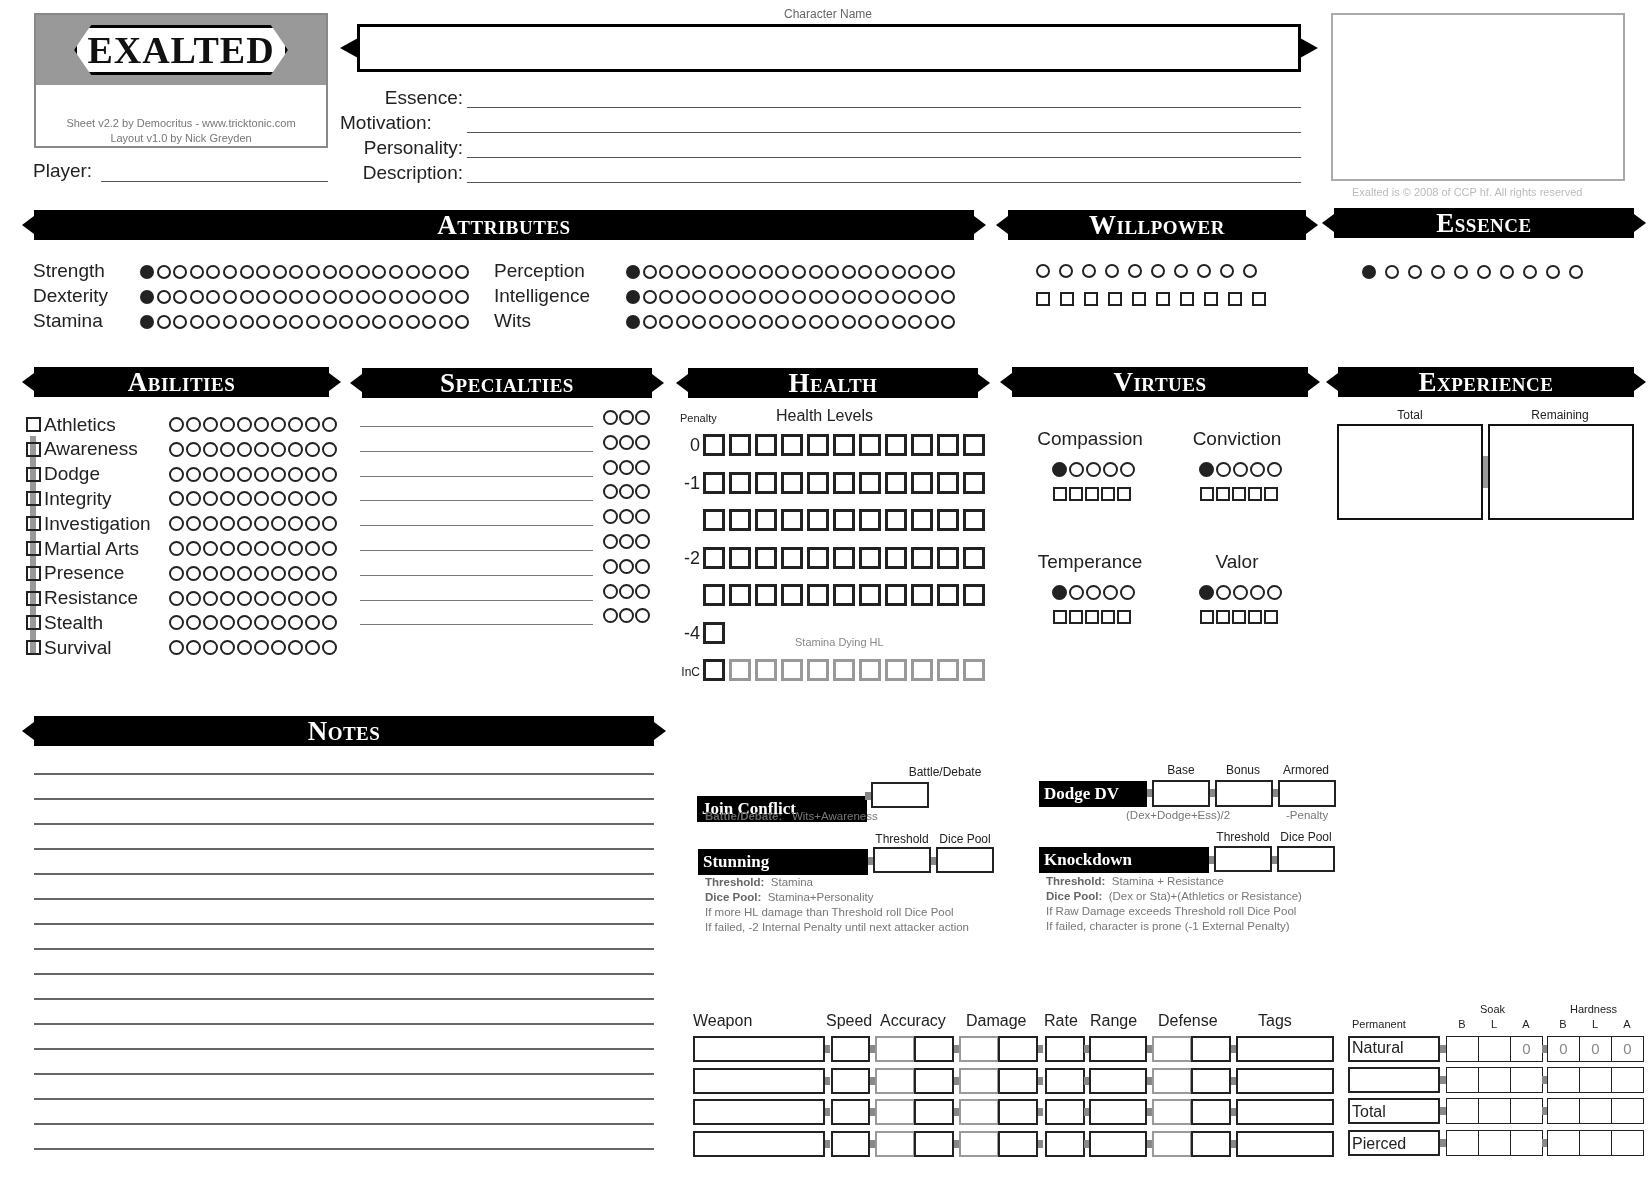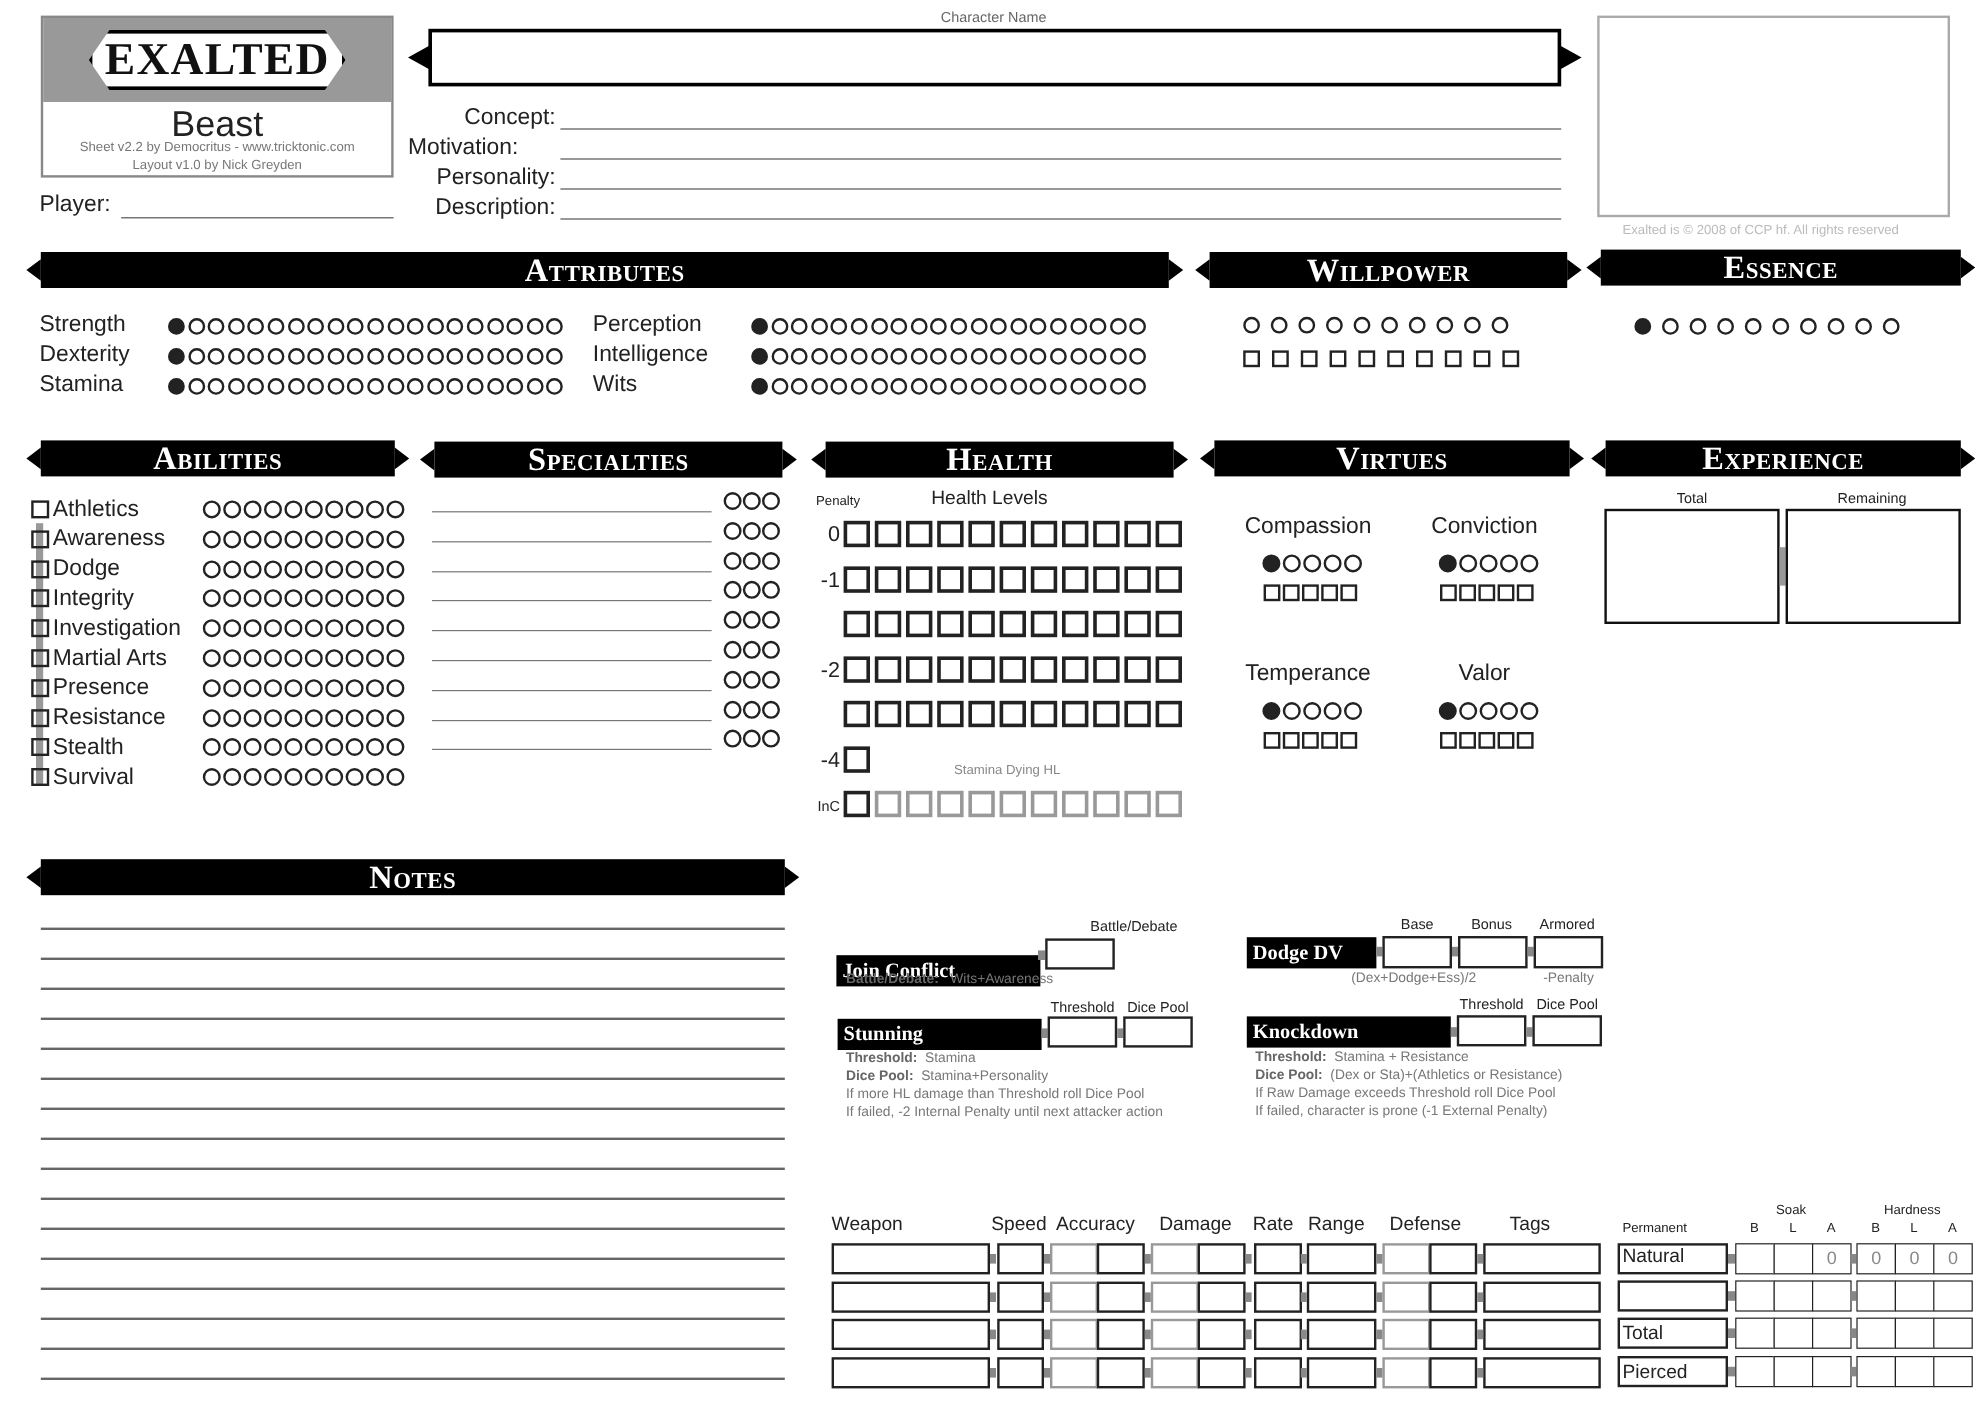--- a/index.html
+++ b/index.html
@@ -79,31 +79,30 @@
   .armor-val { position: absolute; font-size: 15px; color: #888; text-align: center; }
   .armor-lbl { position: absolute; font-size: 16px; color: #222; text-align: center; }
 </style>
 </head>
 <body>
 
 <div class="abs logo-box">
   <div class="logo-top">
     <div class="logo-badge">EXALTED</div>
   </div>
-  <div class="logo-title">Beast</div>
   <div class="logo-credit" style="top:102px">Sheet v2.2 by Democritus - www.tricktonic.com</div>
   <div class="logo-credit" style="top:117px">Layout v1.0 by Nick Greyden</div>
 </div>
 <div class="lbl" style="left:33px;top:160px">Player:</div>
 <div class="uline" style="left:101px;top:181px;width:227px"></div>
 
 <div class="small-grey" style="left:784px;top:7px;font-size:12px">Character Name</div>
 <div class="abs charname"></div>
 
-<div class="lbl" style="left:340px;top:87px;width:123px;text-align:right">Concept:</div>
+<div class="lbl" style="left:340px;top:87px;width:123px;text-align:right">Essence:</div>
 <div class="uline" style="left:467px;top:107px;width:834px"></div>
 <div class="lbl" style="left:340px;top:112px;width:123px;text-align:left">Motivation:</div>
 <div class="uline" style="left:467px;top:132px;width:834px"></div>
 <div class="lbl" style="left:340px;top:137px;width:123px;text-align:right">Personality:</div>
 <div class="uline" style="left:467px;top:157px;width:834px"></div>
 <div class="lbl" style="left:340px;top:162px;width:123px;text-align:right">Description:</div>
 <div class="uline" style="left:467px;top:182px;width:834px"></div>
 
 <div class="abs portrait"></div>
 <div class="small-grey" style="left:1352px;top:186px;color:#bbb">Exalted is © 2008 of CCP hf. All rights reserved</div>

